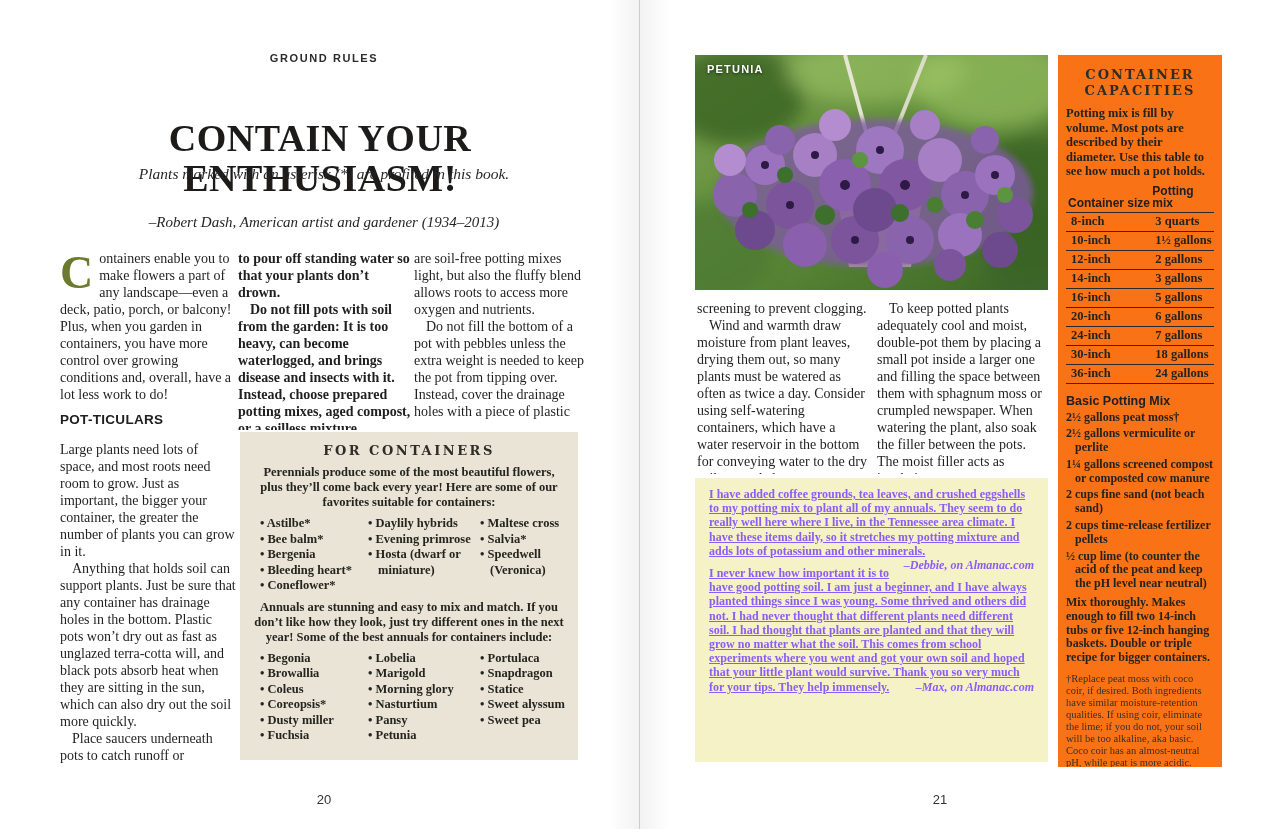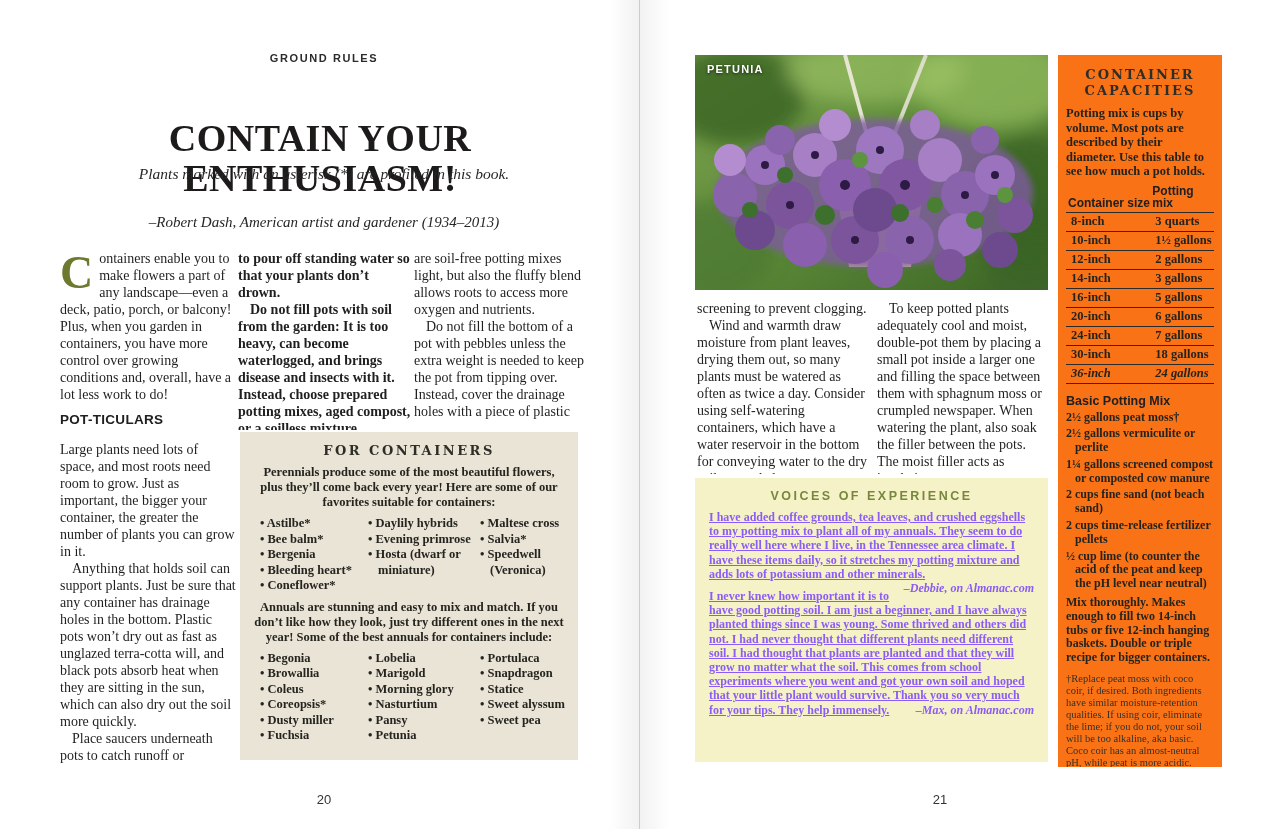--- a/index.html
+++ b/index.html
@@ -76,21 +76,21 @@
     padding:12px 8px; overflow:hidden; }
   .sb-title { text-align:center; font:bold 13px/16px "DejaVu Serif",serif;
     letter-spacing:2px; color:#2f2d27; }
   .sb-intro { font:bold 12.5px/14.5px "Liberation Serif",serif; margin-top:7px; color:#24231e; }
   .sb-table { width:100%; border-collapse:collapse; margin-top:6px; }
   .sb-table th { font:bold 12px/12.5px "Liberation Sans",sans-serif; text-align:left;
     padding:0 0 2px 2px; vertical-align:bottom; color:#202020; }
   .sb-table th:first-child { width:57%; }
   .sb-table td { font:bold 12.5px "Liberation Serif",serif; color:#24231e;
     padding:1.5px 0 1.5px 5px; border-top:1.5px solid #2a2a2a; }
-  .sb-table tr:last-child td { border-bottom:1.5px solid #2a2a2a;font-style:italic; }
+  .sb-table tr:last-child td { border-bottom:1.5px solid #2a2a2a; }
   .sb-h { font:bold 12.5px "Liberation Sans",sans-serif; margin:10px 0 3px; color:#202020; }
   .sb-items { list-style:none; margin:0; padding:0; }
   .sb-items li { font:bold 12px/13.8px "Liberation Serif",serif; color:#24231e;
     padding-left:9px; text-indent:-9px; margin-bottom:3px; }
   .sb-note { font:bold 12px/13.8px "Liberation Serif",serif; margin-top:5px; color:#24231e; }
   .sb-foot { font:10.5px/12px "Liberation Serif",serif; margin-top:8px; color:#33312b; }
 
   
   .pagenum { font:13px "Liberation Sans",sans-serif; color:#333333;margin-top:22px; }
   #pn20 { left:60px; top:770px; width:528px; text-align:center; }
@@ -262,33 +262,32 @@
 
   <div class="bcol" id="rcol1">
     <p>screening to prevent clogging.</p>
     <p class="ind">Wind and warmth draw moisture from plant leaves, drying them out, so many plants must be watered as often as twice a day. Consider using self-watering containers, which have a water reservoir in the bottom for conveying water to the dry soil as needed.</p>
   </div>
   <div class="bcol" id="rcol2">
     <p class="ind">To keep potted plants adequately cool and moist, double-pot them by placing a small pot inside a larger one and filling the space between them with sphagnum moss or crumpled newspaper. When watering the plant, also soak the filler between the pots. The moist filler acts as insulation.</p>
   </div>
 
   <div class="abs voices">
-    <div class="voices-title">VOICES OF EXPERIENCE</div>
     <p class="vtext"><span>I have added coffee grounds, tea leaves, and crushed eggshells to my potting mix to plant all of my annuals. They seem to do really well here where I live, in the Tennessee area climate. I have these items daily, so it stretches my potting mixture and adds lots of potassium and other minerals.</span> <span class="attr">–Debbie, on Almanac.com</span></p>
     <p class="vtext"><span>I never knew how important it is to have good potting soil. I am just a beginner, and I have always planted things since I was young. Some thrived and others did not. I had never thought that different plants need different soil. I had thought that plants are planted and that they will grow no matter what the soil. This comes from school experiments where you went and got your own soil and hoped that your little plant would survive. Thank you so very much for your tips. They help immensely.</span> <span class="attr">–Max, on Almanac.com</span></p>
   </div>
 
   <div class="abs pagenum" id="pn21">21</div>
 
   <div class="abs sidebar">
     <div class="sb-title">
       <div>CONTAINER</div>
       <div>CAPACITIES</div>
     </div>
-    <div class="sb-intro">Potting mix is cups by volume. Most pots are described by their diameter. Use this table to see how much a pot holds.</div>
+    <div class="sb-intro">Potting mix is fill by volume. Most pots are described by their diameter. Use this table to see how much a pot holds.</div>
     <table class="sb-table">
       <thead>
         <tr>
           <th>Container size</th>
           <th>Potting mix</th>
         </tr>
       </thead>
       <tbody>
           <tr>
             <td>8-inch</td>

